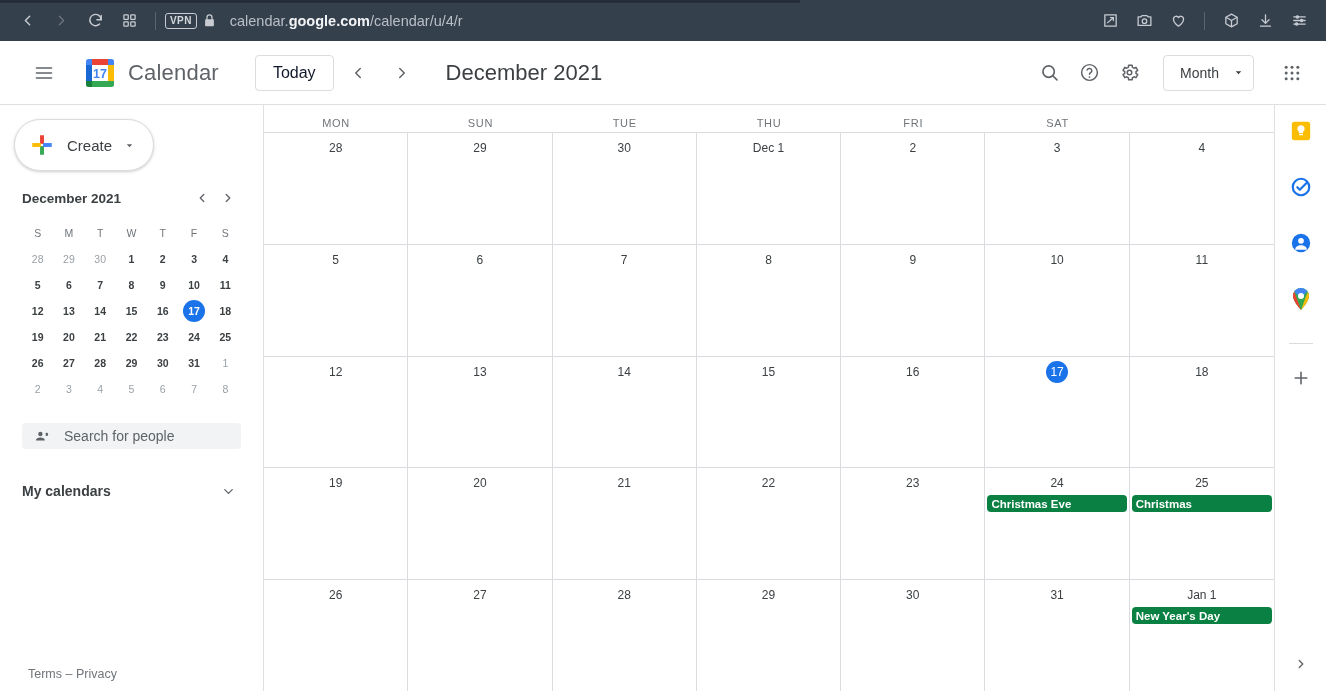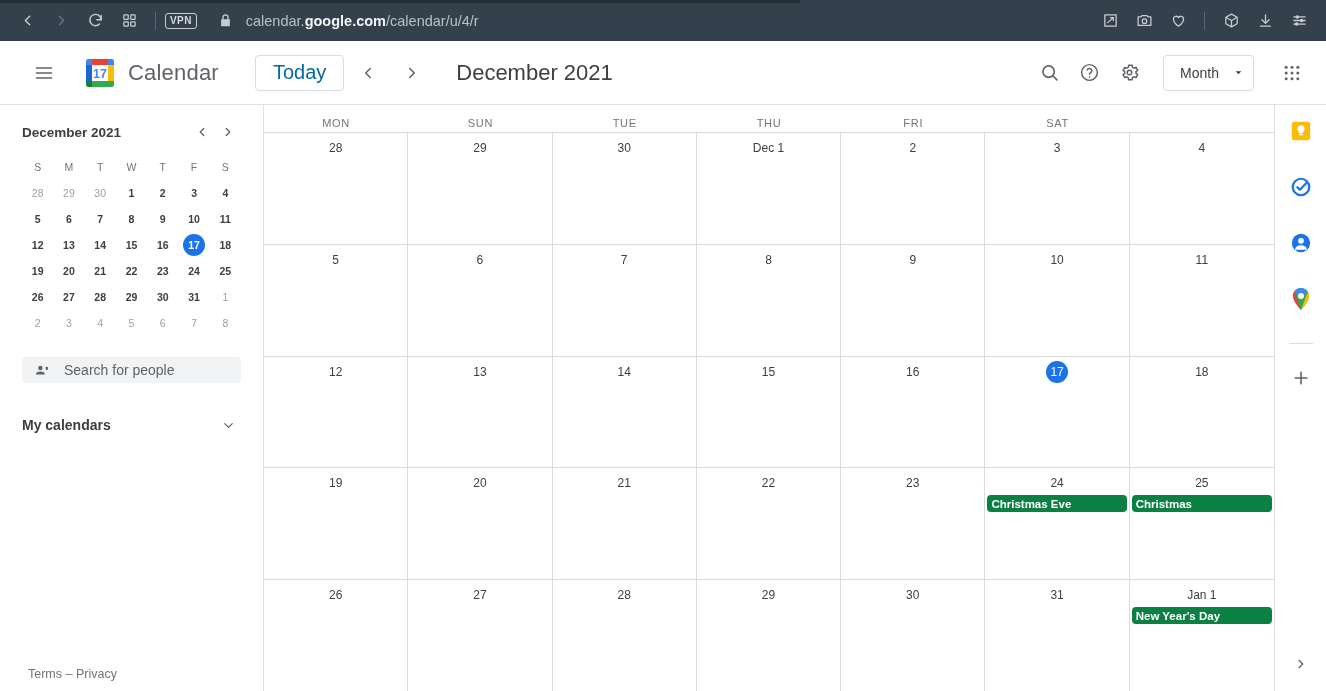--- a/index.html
+++ b/index.html
@@ -26,21 +26,21 @@
   }
   .nav-btn.dim { color: #69727d; }
   .chrome-sep {
     width: 1px; height: 18px; background: #5a6471;
     margin: 0 9px; flex: none;
   }
   .vpn-badge {
     border: 1.6px solid #c8ccd2; border-radius: 3px;
     color: #d5d9de; font-size: 10px; font-weight: bold;
     padding: 1px 4px 2px; letter-spacing: .4px;
-    margin-right: 21px; line-height: 1.1; flex: none;
+    margin-right: 5px; line-height: 1.1; flex: none;
   }
   .lock-icon { color: #c8ccd2; margin-right: 13px; display: flex; flex: none; }
   #url-text {
     color: #b9bfc7; font-size: 14.5px;
     white-space: nowrap; flex: 1;
   }
   #url-text b { color: #f1f3f5; font-weight: bold; }
   #chrome-right { display: flex; align-items: center; margin-left: auto; }
 
   
@@ -58,21 +58,21 @@
     width: 36px; height: 36px; flex: none; position: relative;
     margin-right: 10px;
   }
   #brand-title {
     font-size: 22px; color: #5f6368; letter-spacing: .2px;
     white-space: nowrap;
   }
   #today-button {
     margin-left: 36px; height: 36px; padding: 0 17px;
     border: 1px solid #dadce0; border-radius: 4px;
-    background: #fff; color: #0369a1; font-size: 20px;
+    background: #fff; color: #0f172a; font-size: 16px;
     display: flex; align-items: center; cursor: pointer;
     font-family: inherit;
   }
   #prev-month-button, #next-month-button { margin-left: 4px; }
   #header-date {
     font-size: 22px; color: #3c4043; margin-left: 24px;
     white-space: nowrap;
   }
   #header-right { margin-left: auto; display: flex; align-items: center; }
   #view-select {
@@ -376,20 +376,32 @@
           <circle cx="12" cy="19" r="1.8"></circle>
           <circle cx="19" cy="19" r="1.8"></circle>
       </svg>
     </div>
   </div>
 </div>
 
 <div id="body-row">
 
   <div id="sidebar">
+    <div id="create-button">
+      <svg width="26" height="26" viewBox="0 0 24 24">
+        <rect x="10.2" y="3" width="3.6" height="8" fill="#ea4335"></rect>
+        <rect x="10.2" y="13" width="3.6" height="8" fill="#34a853"></rect>
+        <rect x="3" y="10.2" width="8" height="3.6" fill="#fbbc04"></rect>
+        <rect x="13" y="10.2" width="8" height="3.6" fill="#4285f4"></rect>
+      </svg>
+      <span id="create-label">Create</span>
+      <svg width="11" height="11" viewBox="0 0 24 24" fill="#5f6368">
+          <path d="M6 9l6 7 6-7z"></path>
+        </svg>
+    </div>
 
     <div id="mini-calendar">
       <div id="mini-head">
         <div id="mini-title">December 2021</div>
         <div class="mini-nav">
           <svg width="14" height="14" viewBox="0 0 24 24" fill="none" stroke="currentColor" stroke-width="2.2" stroke-linecap="round" stroke-linejoin="round">
               <polyline points="15 18 9 12 15 6"></polyline>
             </svg>
         </div>
         <div class="mini-nav">

